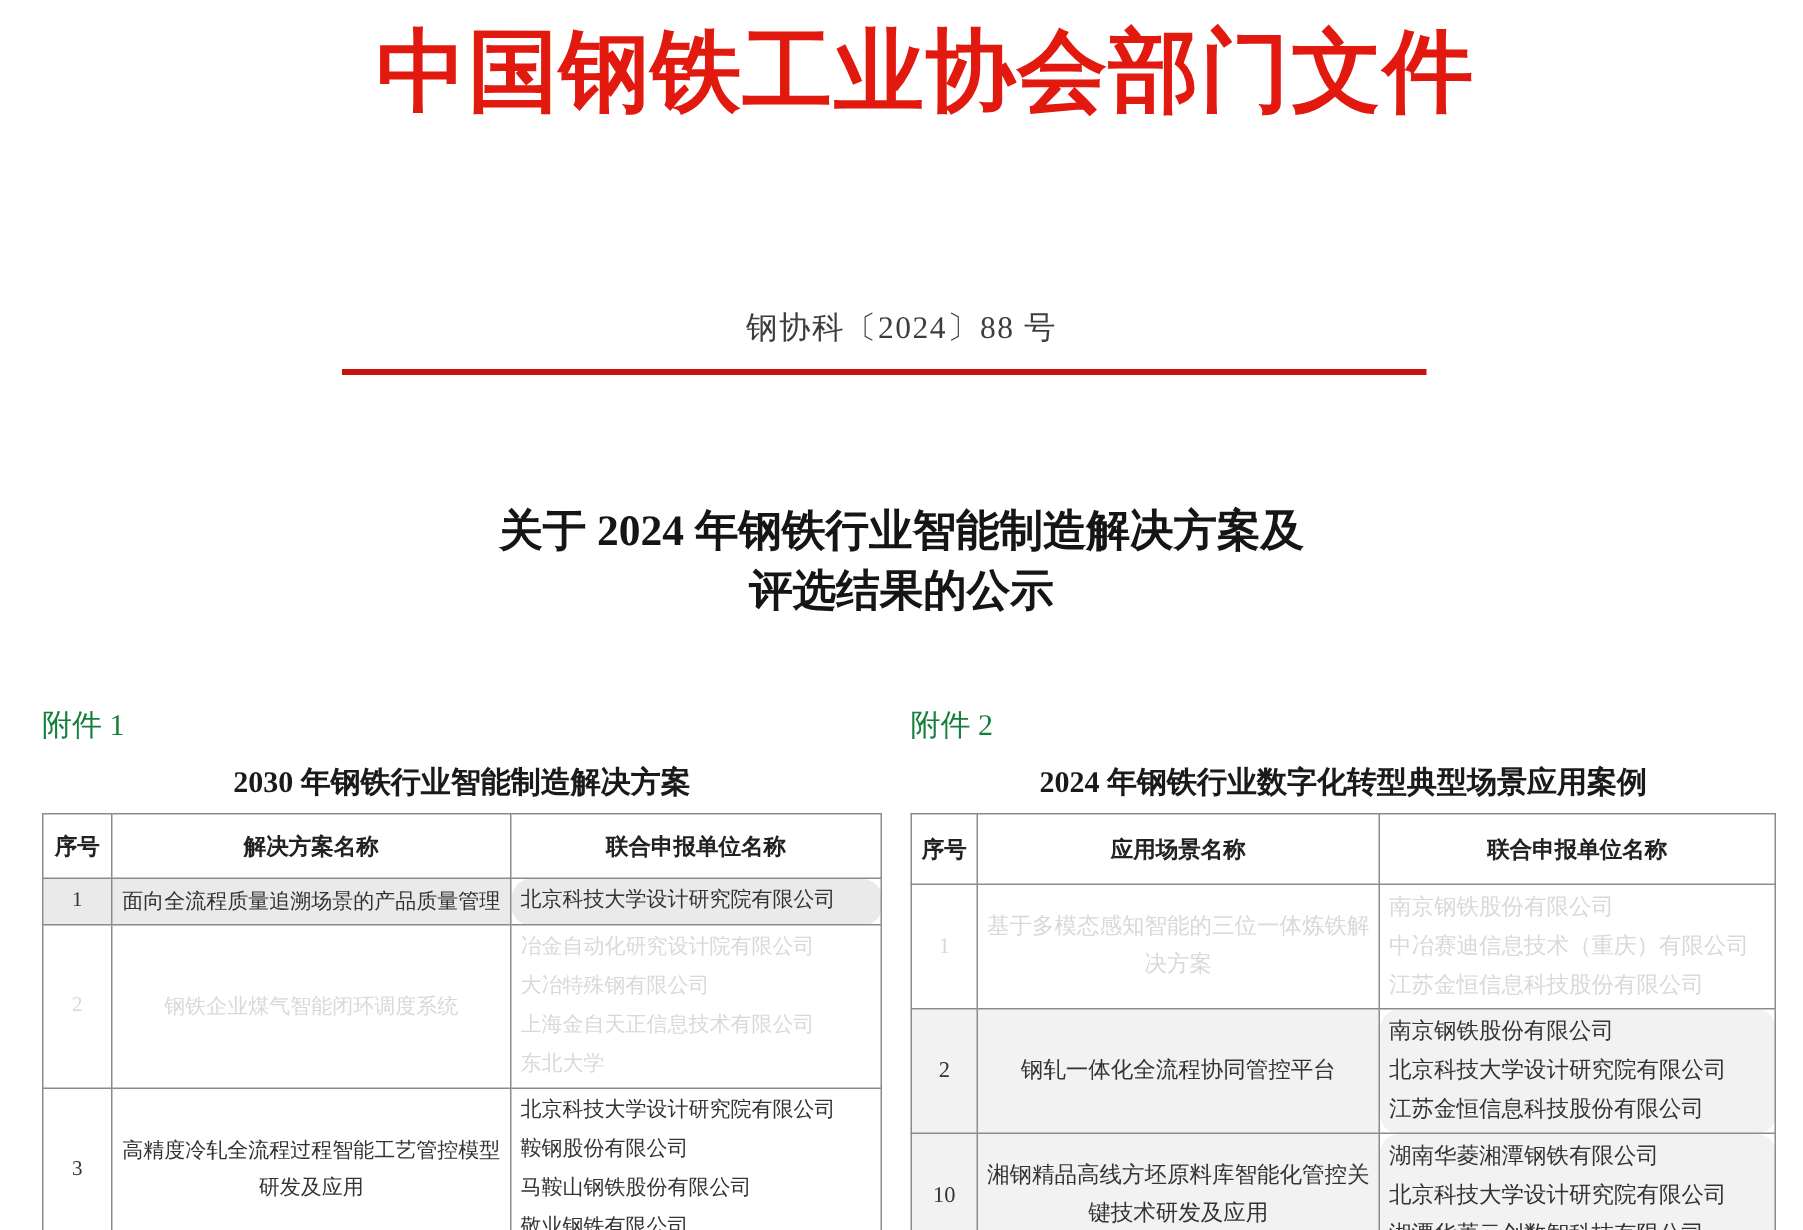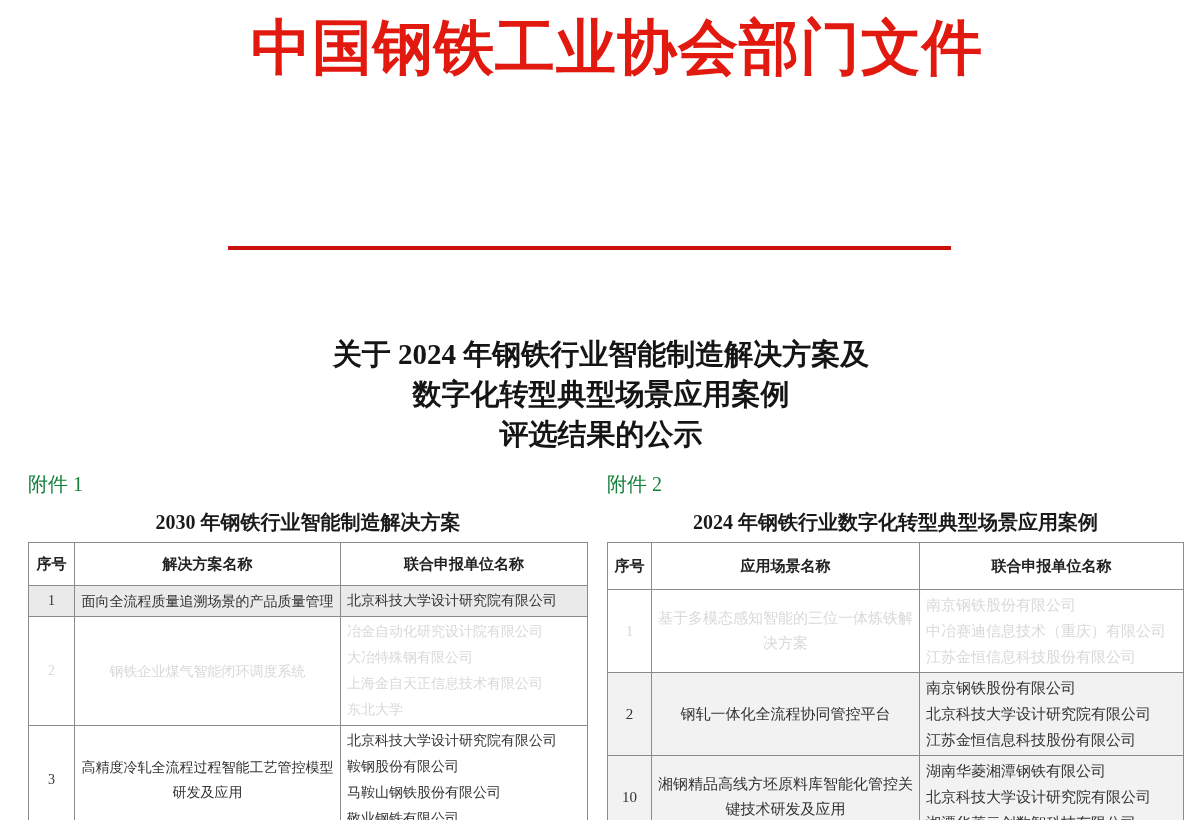--- a/index.html
+++ b/index.html
@@ -35,45 +35,45 @@
   }
   table{
     margin-top:6px;width:100%;border-collapse:collapse;table-layout:fixed;
     border:1.5px solid #6e6e6e;background:#ffffff;
   }
   th,td{border:1px solid #8b8b8b;vertical-align:middle;}
   th{font-size:15px;font-weight:700;text-align:center;padding:2px;color:#222222;}
   td{padding:2px 6px;color:#333333;}
   td.no{text-align:center;padding:2px 0;}
   td.name{text-align:center;line-height:25px;}
-  td.companies{text-align:left;line-height:26px;white-space:pre-line;}
+  td.companies{text-align:left;line-height:26px;white-space:pre-line;border-radius:13px;}
   #t1{font-size:14px;} #t2{font-size:15px;}
   #t1 th{height:38px;} #t2 th{height:42px;}
   #t1 col.c-no{width:46px;} #t1 col.c-name{width:266px;}
   #t2 col.c-no{width:44px;} #t2 col.c-name{width:268px;}
   #t1 tbody tr:nth-child(1){height:28px;}
   #t1 tbody tr:nth-child(2){height:90px;}
   #t1 tbody tr:nth-child(3){height:102px;}
   #t2 tbody tr:nth-child(1){height:68px;}
   #t2 tbody tr:nth-child(2){height:74px;}
   #t2 tbody tr:nth-child(3){height:72px;}
 </style>
 </head>
 <body>
 
 <div id="page">
 
   <div class="org-title" style="color: rgb(226, 25, 15);">中国钢铁工业协会部门文件</div>
 
+  <div class="doc-number">钢协科〔2024〕88 号</div>
 
   <div class="red-rule" style="background: rgb(200, 18, 11);"></div>
 
   <div class="main-title">
     <div>关于 2024 年钢铁行业智能制造解决方案及</div>
-    <div>数字化转型典型场景应用案例</div>
     <div>评选结果的公示</div>
   </div>
 
   <div id="col1" class="attach-col">
     <div class="attach-label">附件 1</div>
     <div class="table-title">2030 年钢铁行业智能制造解决方案</div>
     <table id="t1">
       <colgroup>
           <col class="c-no">
           <col class="c-name">

